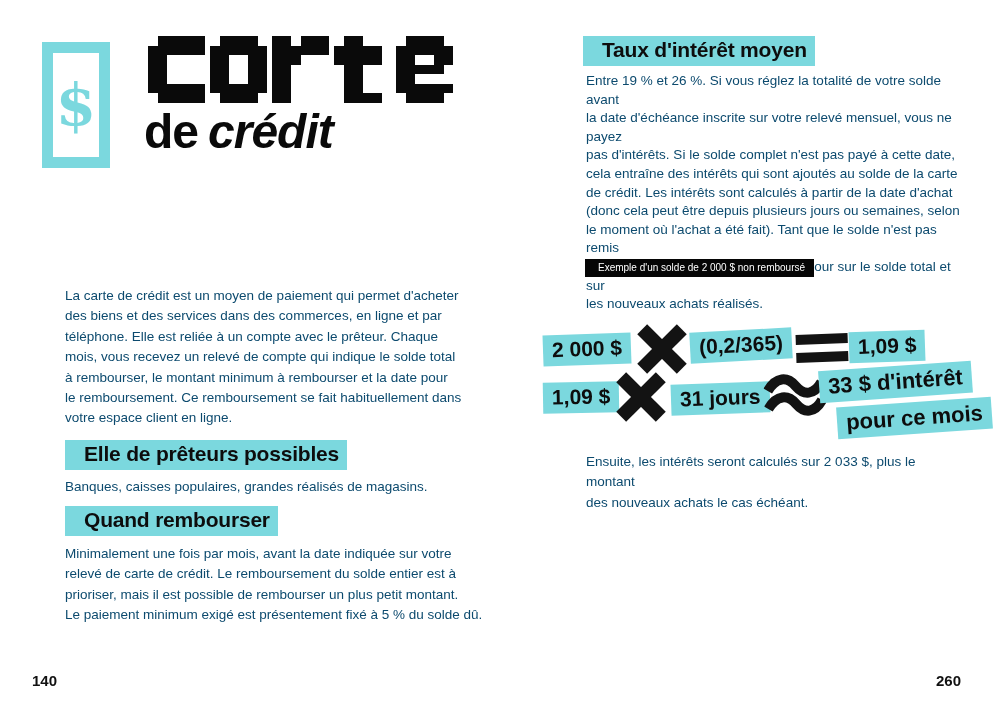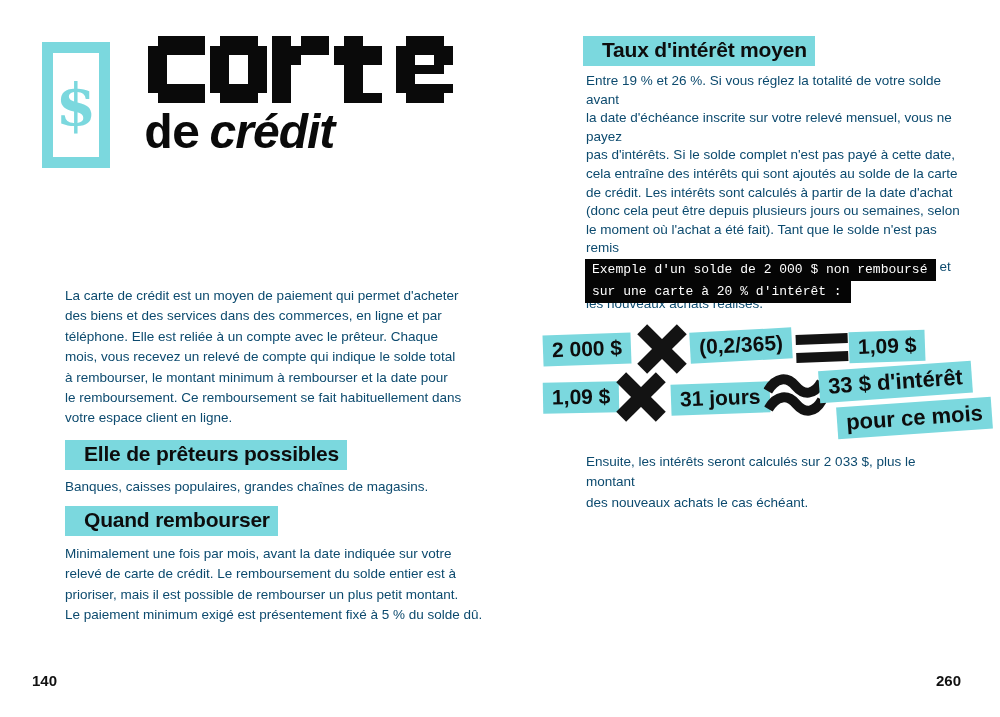--- a/index.html
+++ b/index.html
@@ -31,21 +31,21 @@
   .pixel-word{
     position:absolute;left:148px;top:36px;
     display:flex;gap:5px;align-items:flex-start;
   }
   .pixel-word svg{display:block;}
   .title-sub{
     position:absolute;left:144px;top:106px;
     font-size:48px;line-height:1.1;color:#0a0a0a;
     letter-spacing:-1px;white-space:nowrap;
   }
-  .title-sub .serif{font-family:Liberation Mono, monospace;font-weight:700;}
+  .title-sub .serif{font-family:Liberation Sans, sans-serif;font-weight:700;}
   .title-sub .ital{font-family:"Liberation Sans",sans-serif;font-style:italic;font-weight:700;margin-left:10px;}
   
   .hl-heading{
     display:inline-block;
     background:var(--hl);
     color:var(--ink);
     font-size:21px;font-weight:700;
     padding:2px 8px 4px 19px;
     letter-spacing:-0.2px;
     white-space:nowrap;
@@ -59,24 +59,23 @@
   #sec-fonctionnement{position:absolute;left:65px;top:262px;width:428px;}
   #sec-preteurs{position:absolute;left:65px;top:440px;width:428px;}
   #sec-quand{position:absolute;left:65px;top:506px;width:428px;}
   
   #right-heading{position:absolute;left:583px;top:36px;}
   #right-body{position:absolute;left:586px;top:72px;width:380px;line-height:18.6px;}
   .example{position:absolute;left:585px;top:259px;}
   .example .line{
     display:table;
     background:#050505;color:#ffffff;
-    font-size:13px;font-weight:500;
-    padding:3px 9px 4px 7px;
+    font-size:10px;font-weight:500;
+    padding:3px 9px 4px 13px;
     white-space:nowrap;
-    font-family:Liberation Mono, monospace;
   }
   #footnote{position:absolute;left:586px;top:452px;width:380px;line-height:20.4px;}
   
   #formula{position:absolute;left:540px;top:320px;width:445px;height:125px;}
   .chip{
     position:absolute;
     background:var(--hl);color:var(--ink);
     font-weight:700;font-size:21px;
     padding:3px 9px 4px;
     white-space:nowrap;line-height:1.15;
@@ -261,21 +260,21 @@
 des biens et des services dans des commerces, en ligne et par
 téléphone. Elle est reliée à un compte avec le prêteur. Chaque
 mois, vous recevez un relevé de compte qui indique le solde total
 à rembourser, le montant minimum à rembourser et la date pour
 le remboursement. Ce remboursement se fait habituellement dans
 votre espace client en ligne.</div>
 </div>
 
 <div id="sec-preteurs" class="sec">
   <span class="hl-heading">Elle de prêteurs possibles</span>
-  <div class="body-text" style="line-height:20.4px;margin-top:7px;">Banques, caisses populaires, grandes chaînes de magasins.</div>
+  <div class="body-text" style="line-height:20.4px;margin-top:7px;">Banques, caisses populaires, grandes réalisés de magasins.</div>
 </div>
 
 <div id="sec-quand" class="sec">
   <span class="hl-heading">Quand rembourser</span>
   <div class="body-text" style="line-height:20.4px;margin-top:8px;">Minimalement une fois par mois, avant la date indiquée sur votre
 relevé de carte de crédit. Le remboursement du solde entier est à
 prioriser, mais il est possible de rembourser un plus petit montant.
 Le paiement minimum exigé est présentement fixé à 5 % du solde dû.</div>
 </div>
 
@@ -288,21 +287,20 @@
 pas d'intérêts. Si le solde complet n'est pas payé à cette date,
 cela entraîne des intérêts qui sont ajoutés au solde de la carte
 de crédit. Les intérêts sont calculés à partir de la date d'achat
 (donc cela peut être depuis plusieurs jours ou semaines, selon
 le moment où l'achat a été fait). Tant que le solde n'est pas remis
 à 0, les intérêts sont calculés chaque jour sur le solde total et sur
 les nouveaux achats réalisés.</div>
 
 <div class="example">
   <span class="line">Exemple d'un solde de 2 000 $ non remboursé</span>
-  <span class="line">sur une carte à 20 % d'intérêt :</span>
 </div>
 
 <div id="formula">
 
   <span class="chip" style="left:3px;top:14px;transform:rotate(-2deg);">2 000 $</span>
   <span class="xmark" style="left:98px;top:5px;transform:rotate(0deg);" aria-label="×"></span>
   <span class="chip" style="left:150px;top:10px;transform:rotate(-3deg);">(0,2/365)</span>
   <span class="eqmark" style="left:256px;top:14px;" aria-label="=">
       <div></div>
       <div></div>

